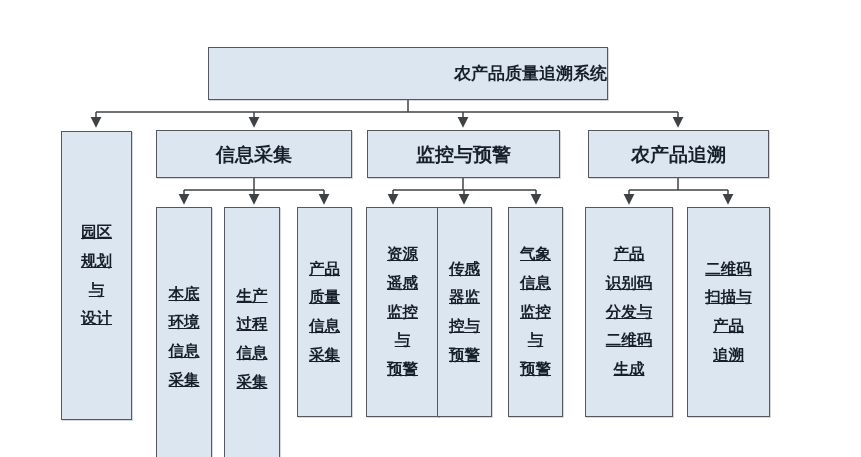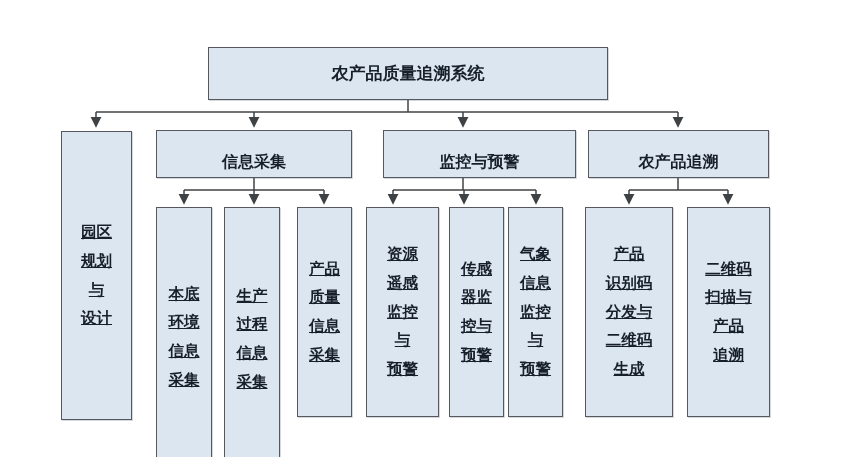--- a/index.html
+++ b/index.html
@@ -42,21 +42,21 @@
     justify-content: center;
     text-align: center;
     font-weight: bold;
     box-shadow: 1px 1px 0 rgba(90,100,110,0.25);
   }
   .box .lbl {
     white-space: pre-line;
     line-height: 1.8;
   }
   .root-box  { font-size: 17px; }
-  .branch-box{ font-size: 16px; align-items: flex-end; }
+  .branch-box{ font-size: 19px; }
   .leaf-box  { font-size: 15.5px; text-decoration: underline; }
   .leaf-box .lbl { line-height: 1.85; }
 </style>
 </head>
 <body>
 
 <div class="canvas">
 
   <svg class="connectors" viewBox="0 0 861 457" xmlns="http://www.w3.org/2000/svg">
     <defs>
@@ -83,35 +83,35 @@
     <path d="M393,190 V202" marker-end="url(#arrow)"></path>
     <path d="M464,190 V202" marker-end="url(#arrow)"></path>
     <path d="M536,190 V202" marker-end="url(#arrow)"></path>
 
     <path d="M678,178 V190"></path>
     <path d="M629,190 H728"></path>
     <path d="M629,190 V202" marker-end="url(#arrow)"></path>
     <path d="M728,190 V202" marker-end="url(#arrow)"></path>
   </svg>
 
-  <div class="box root-box" style="left:208px; top:47px; width:400px; height:53px;">
+  <div class="box root-box" style="left:208px; top:47px; width:400px; height:53px;justify-content:flex-end;">
     <span class="lbl">农产品质量追溯系统</span>
   </div>
 
   <div class="box leaf-box" style="left:61px; top:131px; width:71px; height:289px;">
     <span class="lbl">园区
 规划
 与
 设计</span>
   </div>
 
   <div class="box branch-box" style="left:156px; top:130px; width:196px; height:48px;">
     <span class="lbl">信息采集</span>
   </div>
-  <div class="box branch-box" style="left:383px; top:130px; width:193px; height:48px;">
+  <div class="box branch-box" style="left:367px; top:130px; width:193px; height:48px;">
     <span class="lbl">监控与预警</span>
   </div>
   <div class="box branch-box" style="left:588px; top:130px; width:181px; height:48px;">
     <span class="lbl">农产品追溯</span>
   </div>
 
   <div class="box leaf-box" style="left:156px; top:207px; width:56px; height:260px;">
     <span class="lbl">本底
 环境
 信息
@@ -130,21 +130,21 @@
 采集</span>
   </div>
 
   <div class="box leaf-box" style="left:366px; top:207px; width:73px; height:210px;">
     <span class="lbl">资源
 遥感
 监控
 与
 预警</span>
   </div>
-  <div class="box leaf-box" style="left:437px; top:207px; width:55px; height:210px;margin-left:12px;">
+  <div class="box leaf-box" style="left:437px; top:207px; width:55px; height:210px;">
     <span class="lbl">传感
 器监
 控与
 预警</span>
   </div>
   <div class="box leaf-box" style="left:508px; top:207px; width:55px; height:210px;">
     <span class="lbl">气象
 信息
 监控
 与

